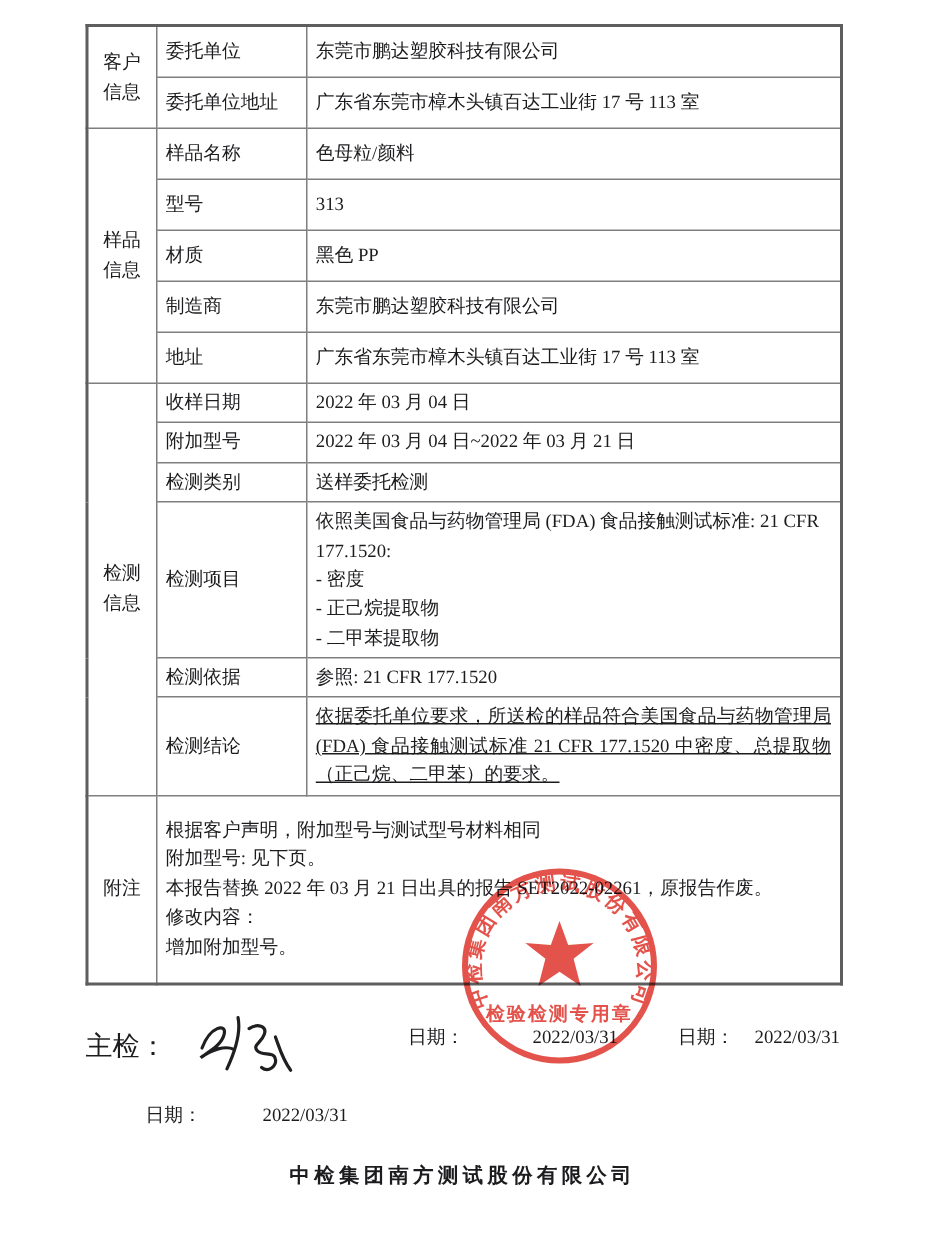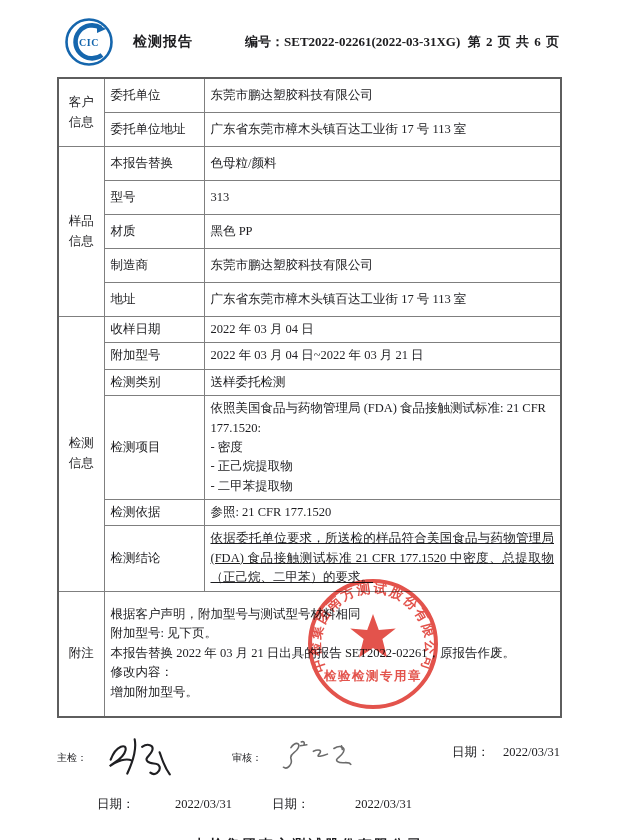--- a/index.html
+++ b/index.html
@@ -34,53 +34,40 @@
   tr.hnote td{height:118px;vertical-align:middle;}
   tr.secline td{border-top:1.5px solid #606060;}
 
   
   .sig-area{display:flex;width:503px;margin-top:14px;}
   .sig-col{display:flex;flex-direction:column;}
   .sig-col.c1{width:175px;}
   .sig-col.c2{width:180px;}
   .sig-col.c3{width:148px;}
   .sig-row{display:flex;align-items:center;height:52px;}
-  .sig-role{font-size:10px;white-space:nowrap;}
+  .sig-role{font-size:18px;white-space:nowrap;}
   .sig-ink{margin-left:14px;}
   .date-row{display:flex;align-items:center;height:30px;margin-top:6px;margin-left:40px;}
   .date-val{flex:1;text-align:right;font-size:12.5px;}
 
   
   .stamp{position:absolute;left:303px;top:574px;width:140px;height:140px;
          mix-blend-mode:multiply;opacity:.9;pointer-events:none;z-index:5;}
 
   .sig3wrap{position:relative;z-index:6;}
 
   
   .ftr{margin-top:16px;text-align:center;}
   .ftr-co{font-weight:bold;font-size:13.5px;letter-spacing:3px;}
 </style>
 </head>
 <body>
 
 <div class="page">
 
-  <div class="hdr">
-    <div class="logo">
-      <svg viewBox="0 0 64 50" width="64" height="50">
-        <circle cx="32" cy="25" r="22.5" fill="none" stroke="#1566ad" stroke-width="2.6"></circle>
-        <path d="M44 11 A 16.5 16.5 0 1 0 45 38" fill="none" stroke="#1566ad" stroke-width="4.6"></path>
-        <path d="M40 7 L49 12 L40 16 Z" fill="#1566ad"></path>
-        <text x="32" y="29" text-anchor="middle" font-size="10" font-weight="bold" font-family="'Liberation Serif',serif" fill="#1566ad" letter-spacing="0.5">CIC</text>
-      </svg>
-    </div>
-    <div class="hdr-title">检测报告</div>
-    <div class="hdr-no"><span>编号：</span><span>SET2022-02261(2022-03-31XG)</span></div>
-    <div class="hdr-page">第 2 页 共 6 页</div>
-  </div>
 
   <table class="rep">
     <colgroup>
         <col style="width:46px">
         <col style="width:100px">
         <col style="width:357px">
       </colgroup>
     <tbody>
 
       <tr class="h33">
@@ -90,21 +77,21 @@
         <td class="val">东莞市鹏达塑胶科技有限公司</td>
       </tr>
       <tr class="h33">
         <td class="lbl">委托单位地址</td>
         <td class="val">广东省东莞市樟木头镇百达工业街 17 号 113 室</td>
       </tr>
 
       <tr class="h33 secline">
         <td class="sec" rowspan="5">样品
 信息</td>
-        <td class="lbl">本报告替换</td>
+        <td class="lbl">样品名称</td>
         <td class="val">色母粒/颜料</td>
       </tr>
       <tr class="h33">
         <td class="lbl">型号</td>
         <td class="val">313</td>
       </tr>
       <tr class="h33">
         <td class="lbl">材质</td>
         <td class="val">黑色 PP</td>
       </tr>
@@ -175,34 +162,20 @@
           </svg>
         </span>
       </div>
       <div class="date-row">
         <span>日期：</span>
         <span class="date-val">2022/03/31</span>
       </div>
     </div>
 
     <div class="sig-col c2">
-      <div class="sig-row">
-        <span class="sig-role">审核：</span>
-        <span class="sig-ink">
-          <svg viewBox="0 0 92 42" width="86" height="40">
-            <g fill="none" stroke="#6b6b6b" stroke-width="1.7" stroke-linecap="round">
-              <path d="M16 12 C20 6 26 6 24 12 C22 18 14 18 16 24 C18 30 12 36 8 33"></path>
-              <path d="M27 6 C29 5 31 6 30 9 M26 10 L33 9"></path>
-              <path d="M40 16 C46 13 50 15 46 19 C42 23 50 21 55 19"></path>
-              <path d="M62 13 C68 9 75 11 72 17 C69 23 62 24 66 27 C70 30 78 26 80 30"></path>
-              <path d="M70 10 L71 14"></path>
-            </g>
-          </svg>
-        </span>
-      </div>
       <div class="date-row">
         <span>日期：</span>
         <span class="date-val">2022/03/31</span>
       </div>
     </div>
 
     <div class="sig-col c3">
       <div class="date-row">
         <span>日期：</span>
         <span class="date-val">2022/03/31</span>

